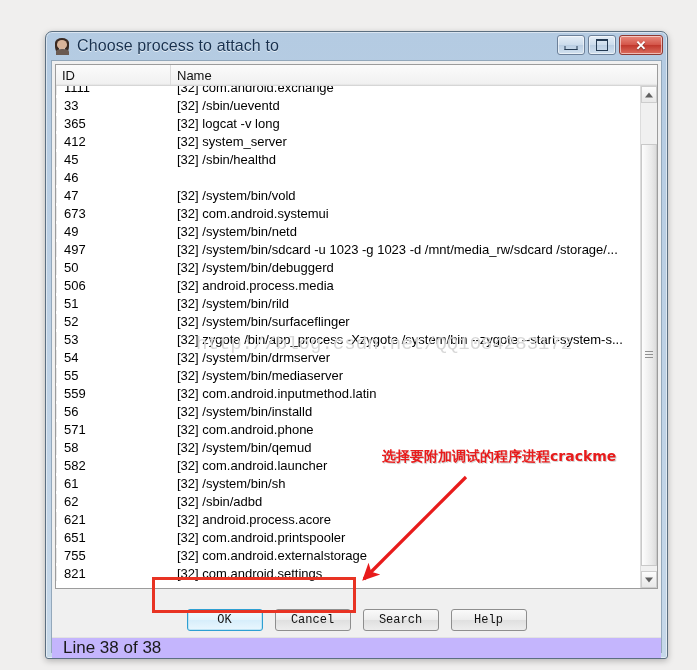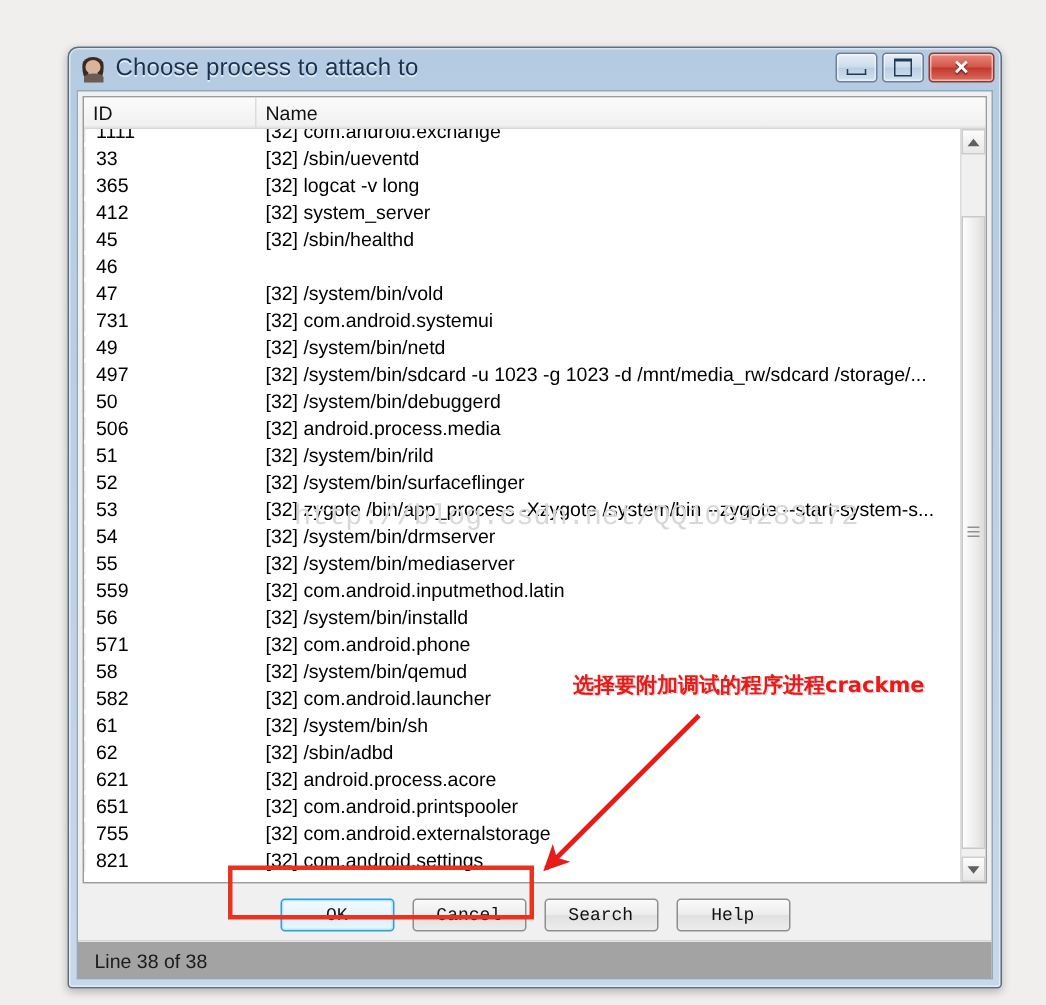--- a/index.html
+++ b/index.html
@@ -278,21 +278,21 @@
   }
 
   
   #button-row {
     flex: 0 0 auto;
     height: 34px;
     display: flex;
     align-items: center;
     justify-content: center;
     gap: 12px;
-    padding-top: 4px;
+    padding-top: 14px;
   }
   .dlgbtn {
     width: 76px;
     height: 22px;
     font-family: "Liberation Mono", "DejaVu Sans Mono", monospace;
     font-size: 12px;
     color: #111;
     background: linear-gradient(180deg, #fafafa 0%, #ededed 48%, #e0e0e0 52%, #ededed 100%);
     border: 1px solid #8e8e8e;
     border-radius: 3px;
@@ -307,23 +307,23 @@
     background: linear-gradient(180deg, #f4fbff 0%, #e6f4fc 48%, #d7eefb 52%, #eaf7fe 100%);
     box-shadow: 0 0 0 1px #bfe4f5 inset;
   }
 
   
   #statusbar {
     flex: 1 1 auto;
     display: flex;
     align-items: center;
     padding-left: 11px;
-    font-size: 13px;
+    font-size: 17px;
     color: #1a1a1a;
-    background: #a3a3a3;
+    background: #c4b5fd;
     border-top: 1px solid #e2e2e2;
   }
 
   
   #watermark {
     position: absolute;
     left: 196px;
     top: 333px;
     font-family: Liberation Mono, monospace;
     font-size: 19px;
@@ -425,21 +425,21 @@
               <div class="cname">[32] /sbin/healthd</div>
             </div>
             <div class="row">
               <div class="cid">46</div>
             </div>
             <div class="row">
               <div class="cid">47</div>
               <div class="cname">[32] /system/bin/vold</div>
             </div>
             <div class="row">
-              <div class="cid">731</div>
+              <div class="cid">673</div>
               <div class="cname">[32] com.android.systemui</div>
             </div>
             <div class="row">
               <div class="cid">49</div>
               <div class="cname">[32] /system/bin/netd</div>
             </div>
             <div class="row">
               <div class="cid">497</div>
               <div class="cname">[32] /system/bin/sdcard -u 1023 -g 1023 -d /mnt/media_rw/sdcard /storage/...</div>
             </div>

